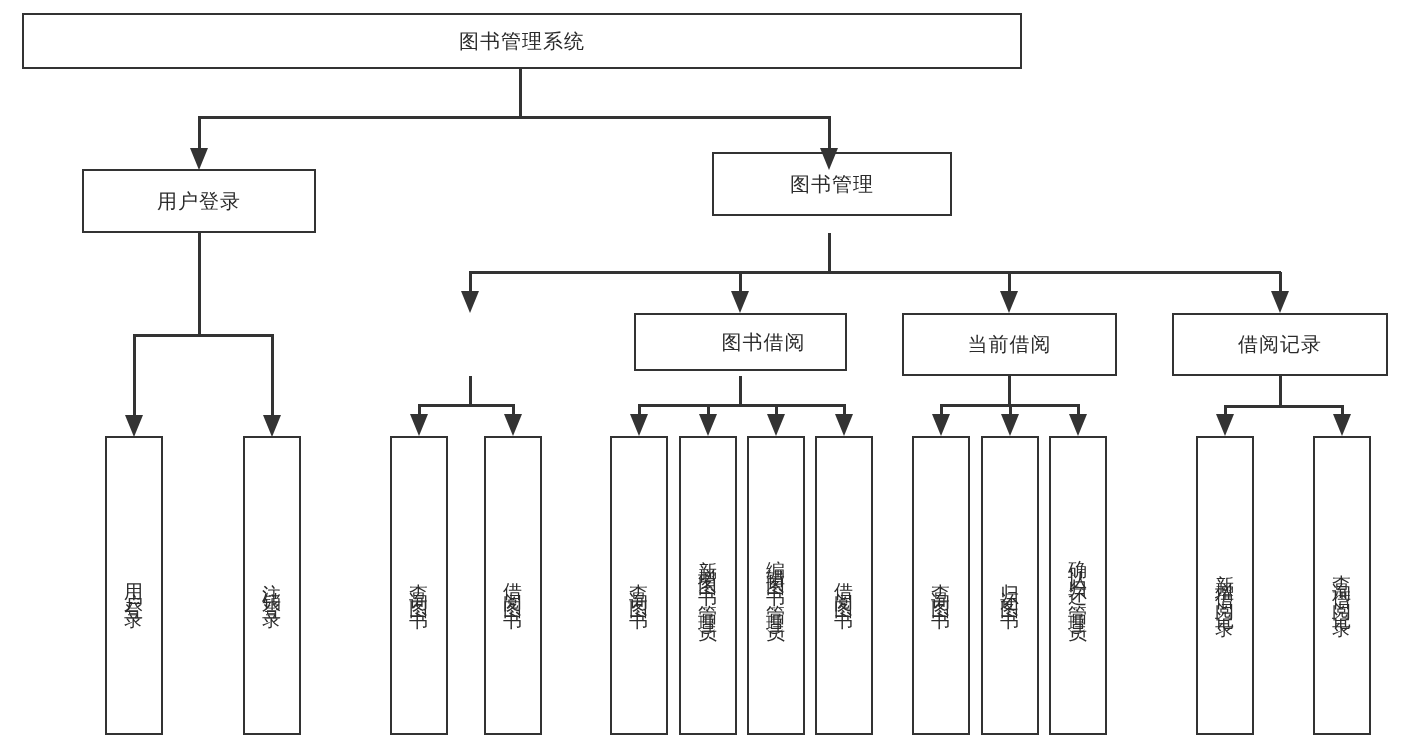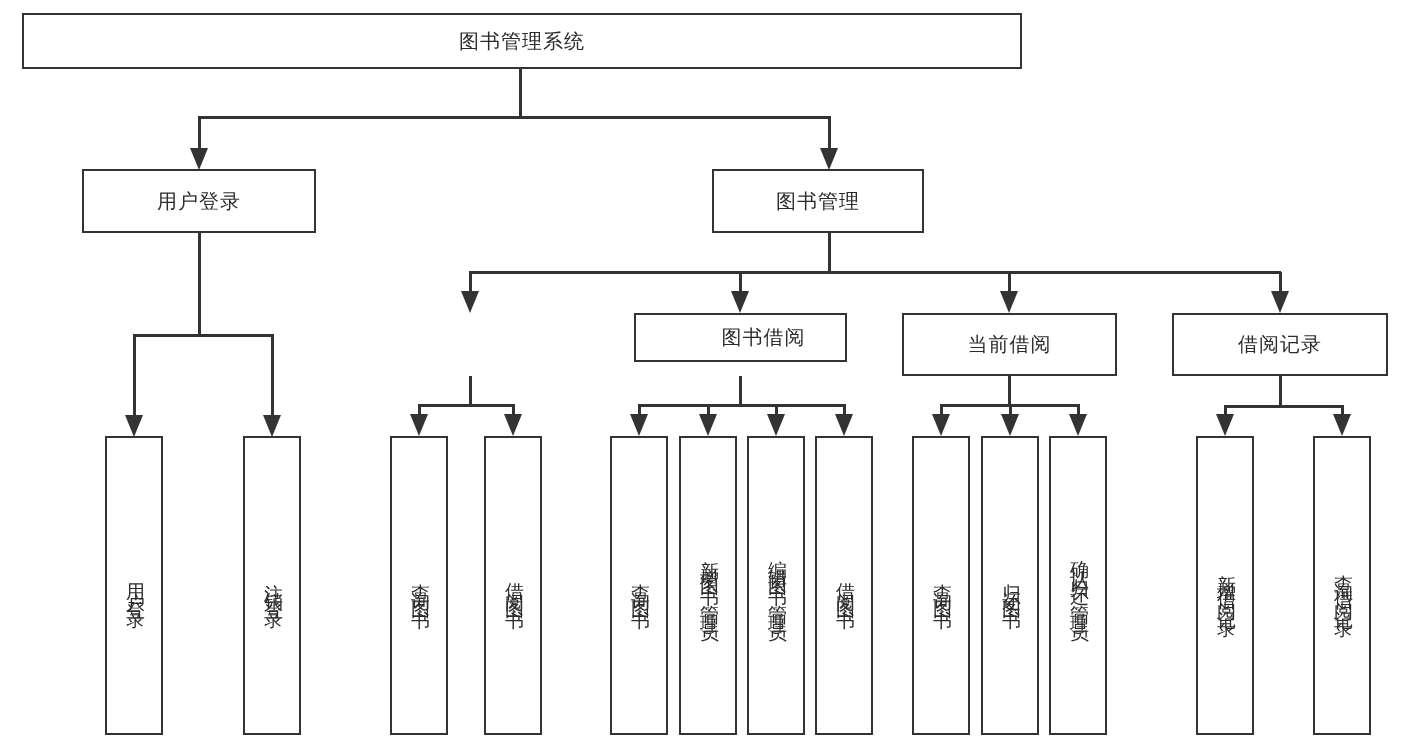--- a/index.html
+++ b/index.html
@@ -1,20 +1,20 @@
 <!DOCTYPE html>
 <html><head>
 <meta charset="utf-8">
 <style>
   html,body { margin:0; padding:0; background:#ffffff; }
   .canvas {
     position:relative;
     width:1405px; height:747px;
     background:#ffffff;
-    font-family:Liberation Mono, monospace;
+    font-family:Liberation Serif, serif;
     overflow:hidden;
   }
   .box {
     position:absolute;
     box-sizing:border-box;
     border:2.5px solid #333333;
     background:#ffffff;
     display:flex; align-items:center; justify-content:center;
     color:#2b2b2b;
   }
@@ -50,26 +50,26 @@
 <div class="canvas">
 
   <div class="box hbox" style="left:22px; top:13px; width:1000px; height:56px;">
     <span>图书管理系统</span>
   </div>
 
   <div class="box hbox" style="left:82px; top:169px; width:234px; height:64px;">
     <span>用户登录</span>
   </div>
 
-  <div class="box hbox" style="left:712px; top:169px; width:212px; height:64px;">
+  <div class="box hbox" style="left:712px; top:152px; width:240px; height:64px;">
     <span>图书管理</span>
   </div>
 
 
-  <div class="box hbox" style="left:634px; top:313px; width:213px; height:49px;padding-left:46px;">
+  <div class="box hbox" style="left:634px; top:313px; width:213px; height:58px;padding-left:46px;">
     <span>图书借阅</span>
   </div>
 
   <div class="box hbox" style="left:1172px; top:313px; width:216px; height:63px;">
     <span>借阅记录</span>
   </div>
 
   <div class="box hbox" style="left:902px; top:313px; width:215px; height:63px;">
     <span>当前借阅</span>
   </div>

